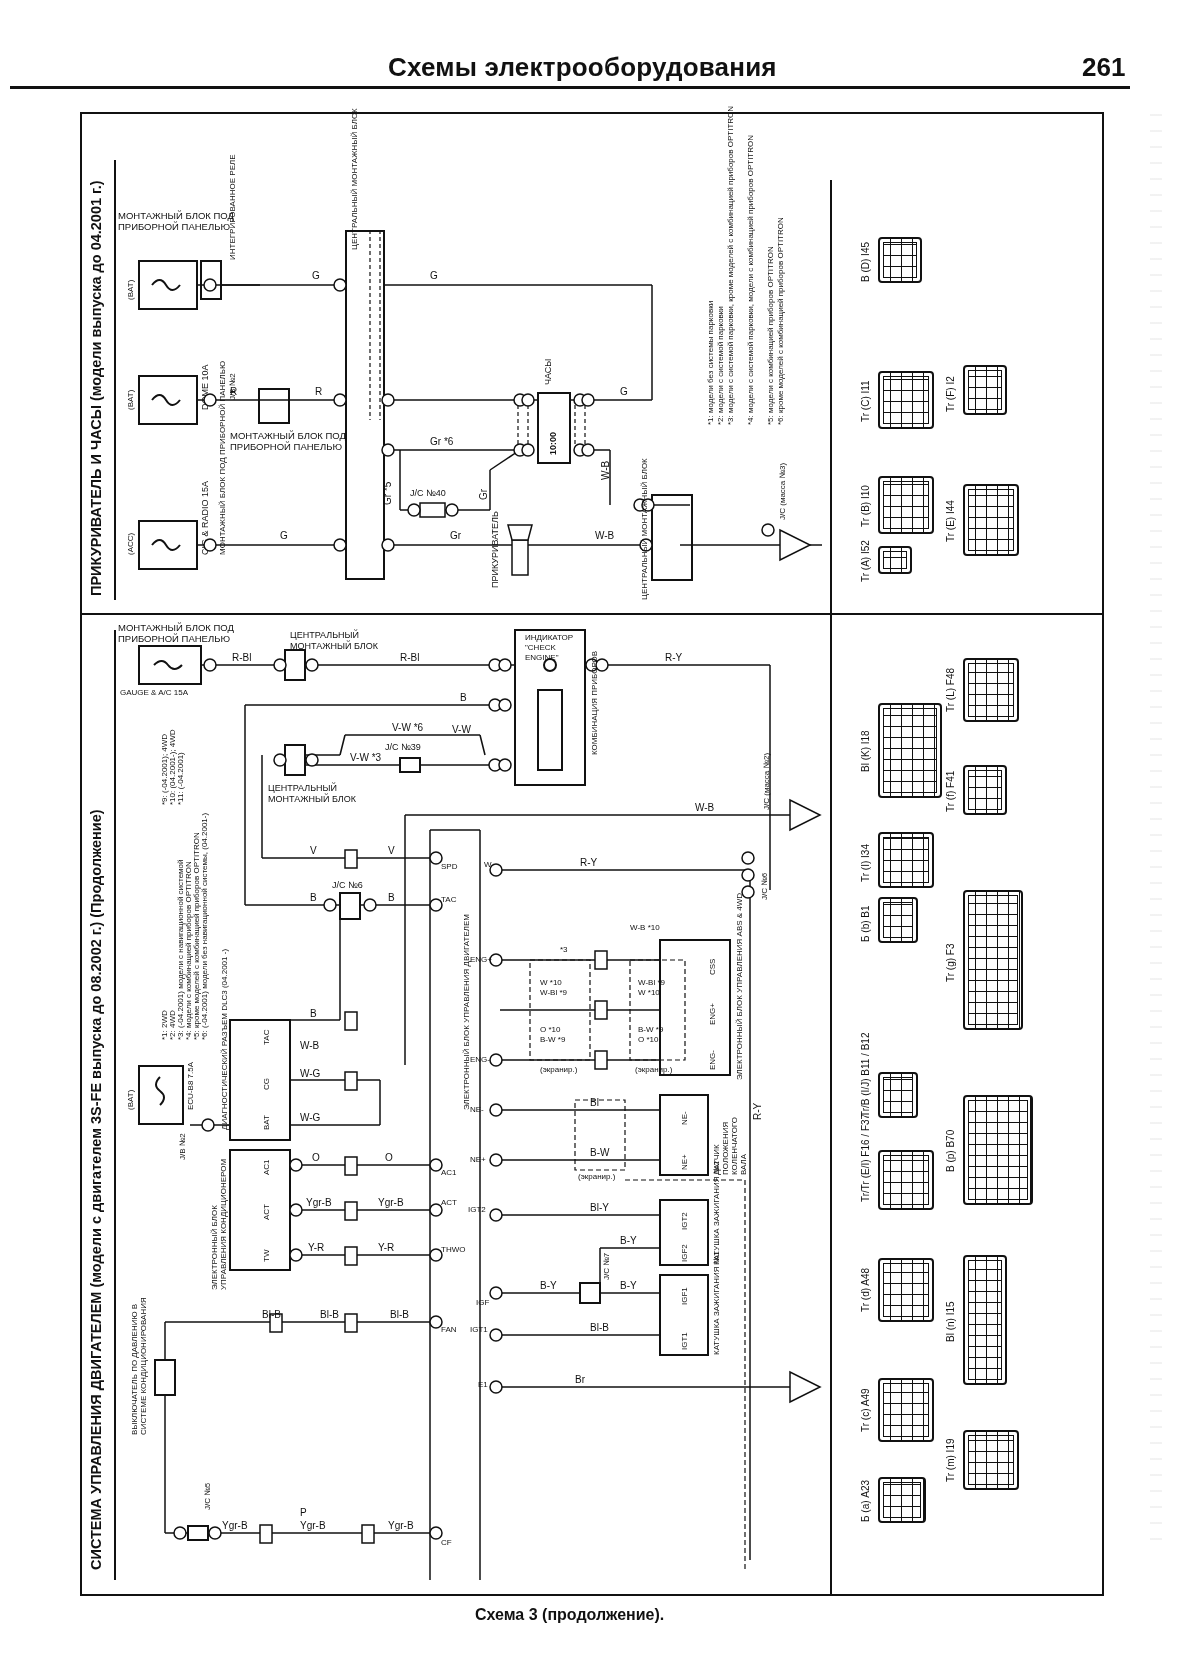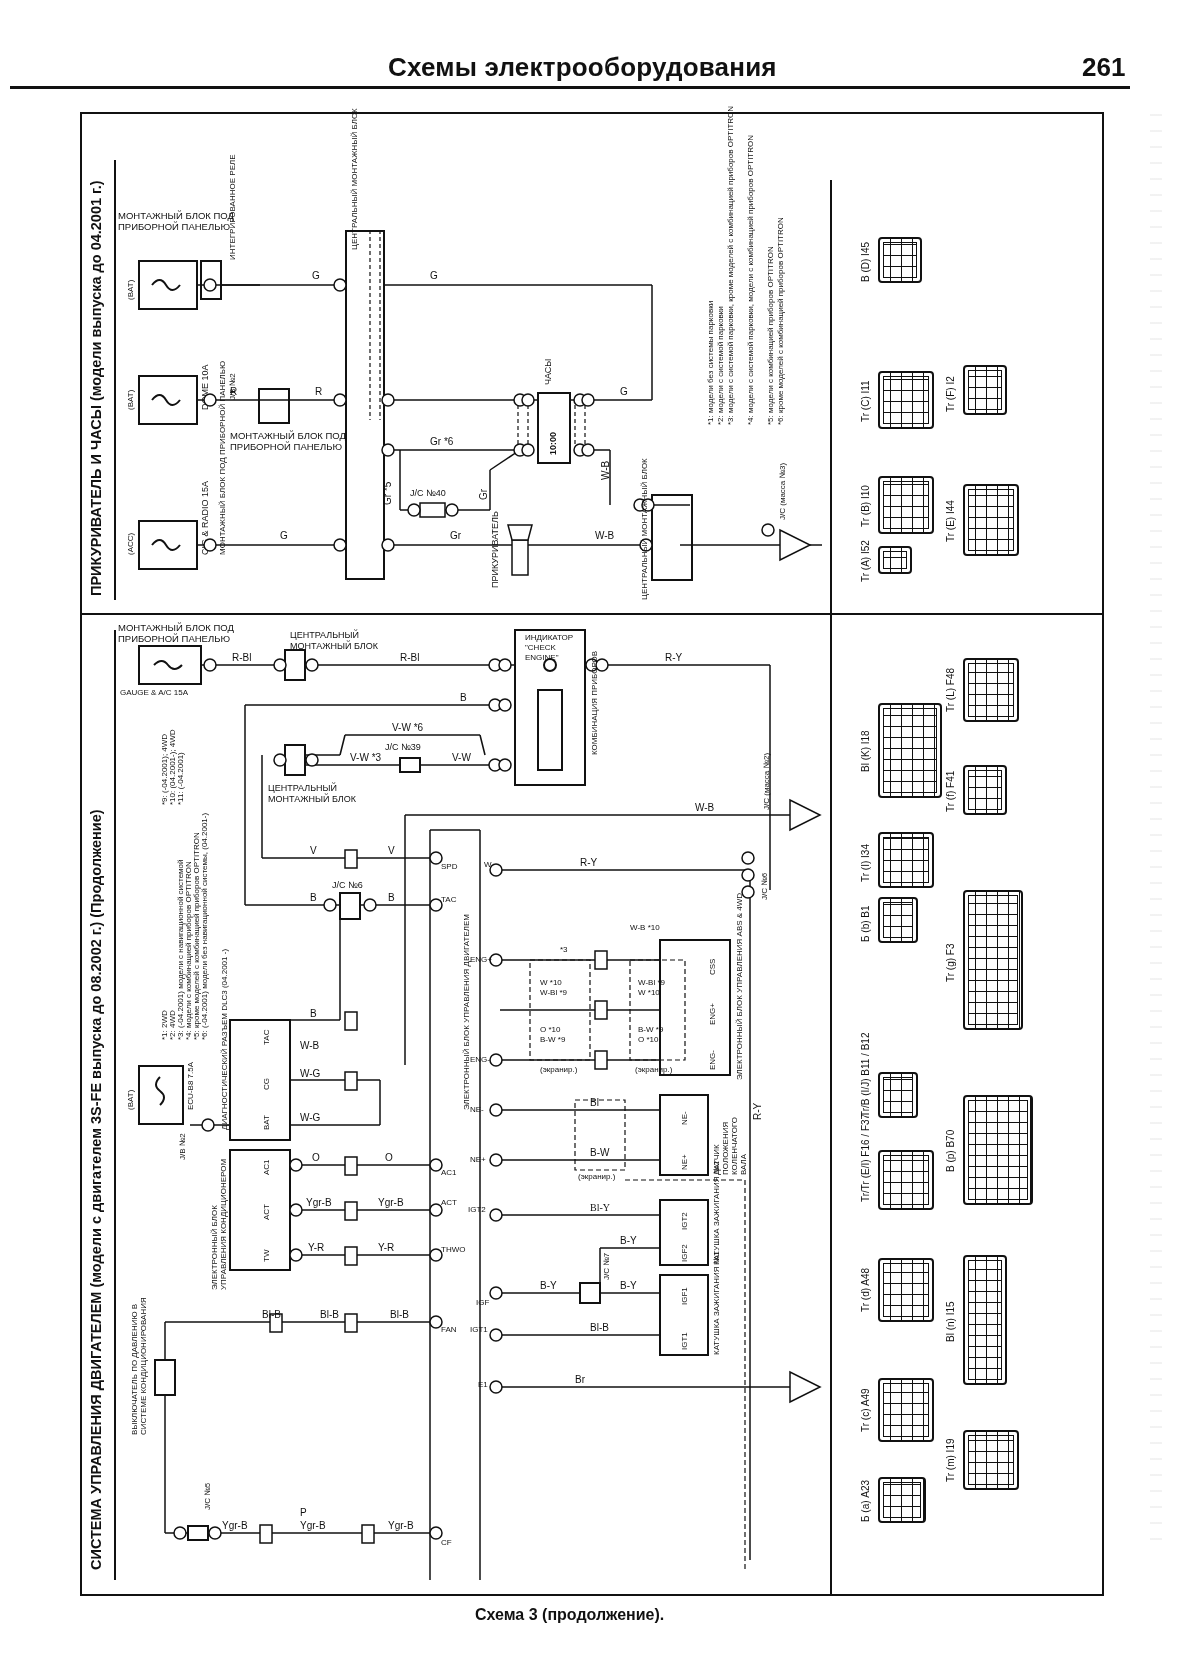--- a/index.html
+++ b/index.html
@@ -420,21 +420,21 @@
 <div class="rot tiny" style="left:680px; top:1262px;">IGF2</div>
 <div class="rot tiny" style="left:680px; top:1305px;">IGF1</div>
 <div class="rot tiny" style="left:680px; top:1350px;">IGT1</div>
 
 <div class="wire-label" style="left:232px; top:652px;">R-Bl</div>
 <div class="wire-label" style="left:400px; top:652px;">R-Bl</div>
 <div class="wire-label" style="left:665px; top:652px;">R-Y</div>
 <div class="wire-label" style="left:460px; top:692px;">B</div>
 <div class="wire-label" style="left:373px; top:722px;margin-left:19px;">V-W *6</div>
 <div class="wire-label" style="left:350px; top:752px;">V-W *3</div>
-<div class="wire-label" style="left:452px; top:752px;">V-W</div>
+<div class="wire-label" style="left:452px; top:724px;">V-W</div>
 <div class="wire-label" style="left:695px; top:802px;">W-B</div>
 <div class="wire-label" style="left:310px; top:845px;">V</div>
 <div class="wire-label" style="left:388px; top:845px;">V</div>
 <div class="wire-label" style="left:310px; top:892px;">B</div>
 <div class="wire-label" style="left:388px; top:892px;">B</div>
 <div class="wire-label" style="left:310px; top:1008px;">B</div>
 <div class="wire-label" style="left:580px; top:857px;">R-Y</div>
 <div class="wire-label" style="left:300px; top:1040px;">W-B</div>
 <div class="wire-label" style="left:300px; top:1068px;">W-G</div>
 <div class="wire-label" style="left:300px; top:1112px;">W-G</div>
@@ -442,21 +442,21 @@
 <div class="wire-label" style="left:385px; top:1152px;">O</div>
 <div class="wire-label" style="left:306px; top:1197px;">Ygr-B</div>
 <div class="wire-label" style="left:378px; top:1197px;">Ygr-B</div>
 <div class="wire-label" style="left:308px; top:1242px;">Y-R</div>
 <div class="wire-label" style="left:378px; top:1242px;">Y-R</div>
 <div class="wire-label" style="left:262px; top:1309px;">Bl-B</div>
 <div class="wire-label" style="left:320px; top:1309px;">Bl-B</div>
 <div class="wire-label" style="left:390px; top:1309px;">Bl-B</div>
 <div class="wire-label" style="left:590px; top:1097px;">Bl</div>
 <div class="wire-label" style="left:590px; top:1147px;">B-W</div>
-<div class="wire-label" style="left:590px; top:1202px;font-family:Liberation Serif, serif;">Bl-Y</div>
+<div class="wire-label" style="left:590px; top:1202px;">Bl-Y</div>
 <div class="wire-label" style="left:620px; top:1235px;">B-Y</div>
 <div class="wire-label" style="left:540px; top:1280px;">B-Y</div>
 <div class="wire-label" style="left:620px; top:1280px;">B-Y</div>
 <div class="wire-label" style="left:590px; top:1322px;">Bl-B</div>
 <div class="wire-label" style="left:575px; top:1374px;">Br</div>
 <div class="wire-label" style="left:222px; top:1520px;">Ygr-B</div>
 <div class="wire-label" style="left:300px; top:1520px;">Ygr-B</div>
 <div class="wire-label" style="left:388px; top:1520px;">Ygr-B</div>
 <div class="wire-label" style="left:300px; top:1507px;">P</div>
 <div class="rot wire-label" style="left:752px; top:1120px;">R-Y</div>

